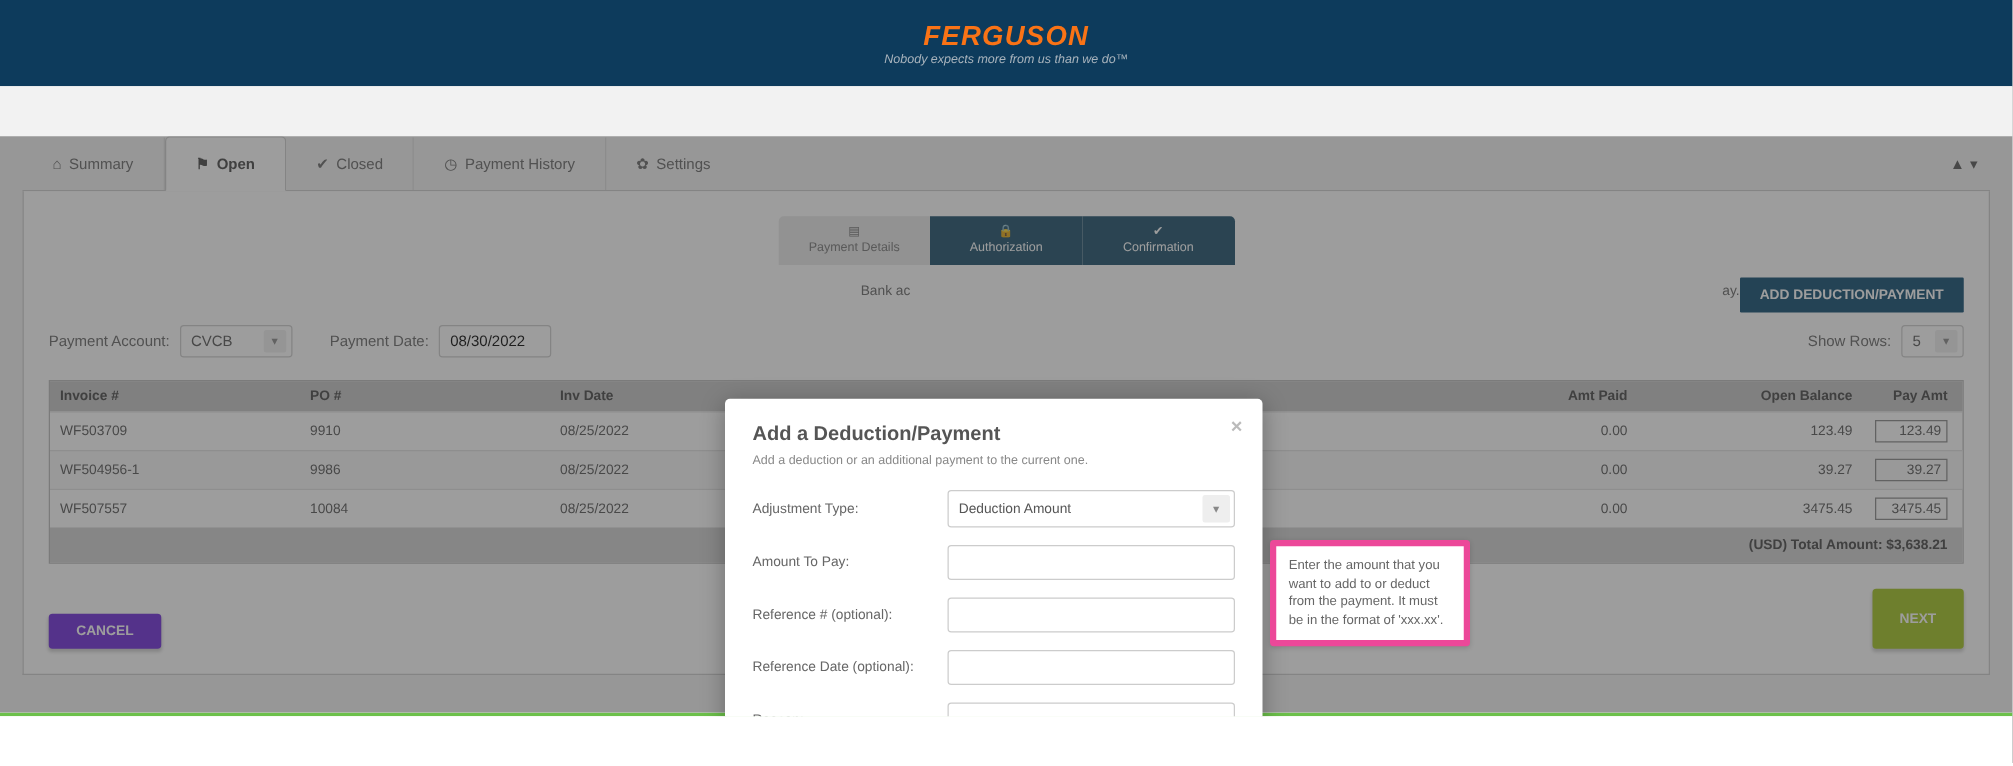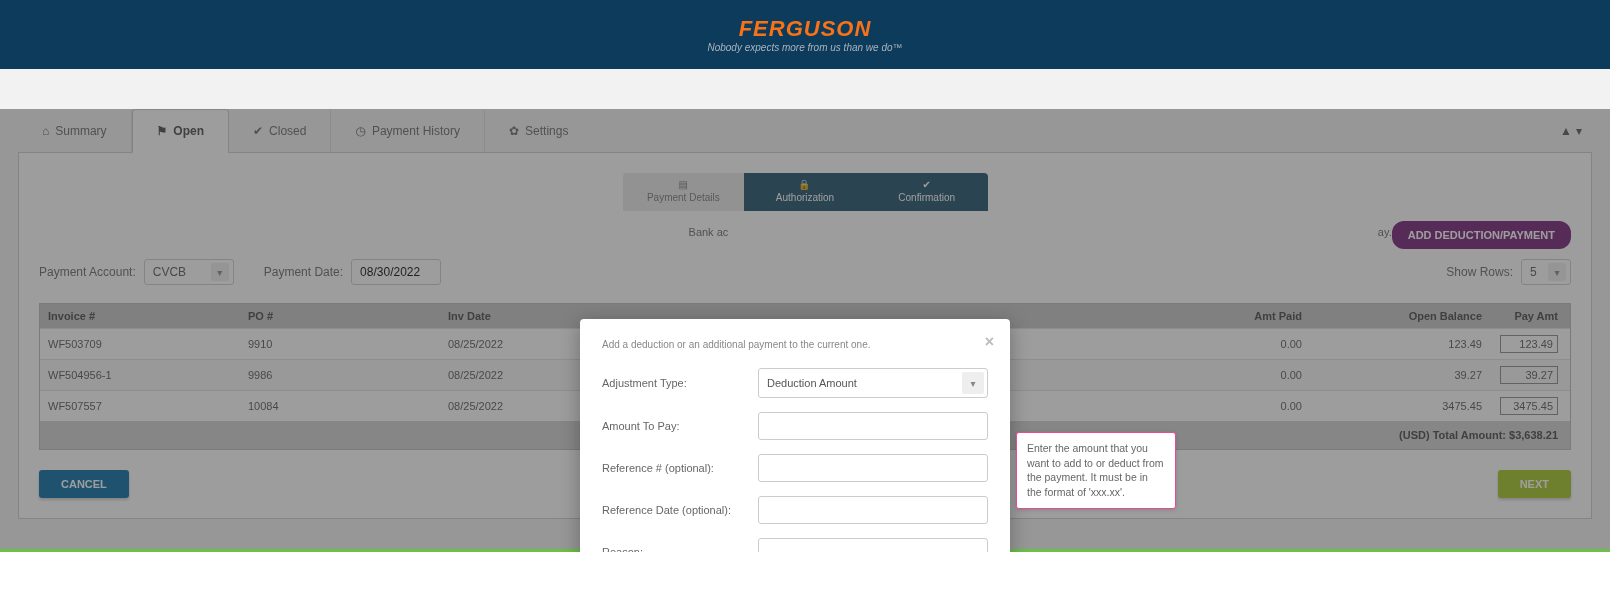--- a/index.html
+++ b/index.html
@@ -18,22 +18,22 @@
   .wizard { display:flex; margin: 0 auto 10px auto; width: 365px; }
   .wz-step { flex:1; text-align:center; padding:6px 4px 8px 4px; font-size:10px; color:#fff; background:#1a4d69; }
   .wz-step:first-child { background:#e8e8e8; color:#777; border-radius:4px 0 0 0;}
   .wz-step:last-child { border-radius:0 4px 0 0;}
   .wz-icon { display:block; margin:0 auto 2px auto; font-size:10px;}
   .row-controls { display:flex; align-items:center; padding: 10px 0 18px 0; }
   .lbl { font-size:12px; color:#666; margin-right:8px; }
   .sel { border:1px solid #ccc; border-radius:3px; padding:5px 26px 5px 8px; font-size:12px; color:#555; background:#fff; position:relative; display:inline-flex; align-items:center; min-width:90px;}
   .sel .caret { position:absolute; right:4px; top:3px; width:18px; height:18px; background:#eee; border-radius:2px; display:flex; align-items:center; justify-content:center; color:#888; font-size:10px;}
   .dateinp { border:1px solid #ccc; border-radius:3px; padding:5px 8px; font-size:12px; width:90px; }
-  .btn-green { background:#701a75; color:#fff; border:none; border-radius:12px; padding:8px 16px; font-size:11px; font-weight:600; cursor:pointer;}
-  .btn-grey { background:#0369a1; color:#fff; border:none; border-radius:3px; padding:8px 22px; font-size:11px; font-weight:600; cursor:pointer; box-shadow:0 2px 3px rgba(0,0,0,.2);}
+  .btn-green { background:#0c4a6e; color:#fff; border:none; border-radius:1px; padding:8px 16px; font-size:11px; font-weight:600; cursor:pointer;}
+  .btn-grey { background:#6d28d9; color:#fff; border:none; border-radius:3px; padding:8px 22px; font-size:11px; font-weight:600; cursor:pointer; box-shadow:0 2px 3px rgba(0,0,0,.2);margin-top:20px;}
   .btn-olive { background:#a1c21f; color:#fff; border:none; border-radius:3px; padding:8px 22px; font-size:11px; font-weight:600; cursor:pointer; box-shadow:0 2px 3px rgba(0,0,0,.2);}
   .grid { width:100%; border:1px solid #bbb; }
   .grid-head { display:flex; background:#c4c4c4; color:#444; font-size:11px; font-weight:600;}
   .gh, .gc { padding:6px 8px; }
   .col-inv { width:200px; }
   .col-po { width:200px; }
   .col-date { width:260px; }
   .col-mid { flex:1; }
   .col-paid { width:160px; text-align:right;}
   .col-bal { width:180px; text-align:right;}
@@ -46,21 +46,21 @@
   .overlay { position:absolute; inset:0; background:rgba(60,60,60,.5); }
   .modal { position:absolute; left:580px; top:210px; width:430px; background:#fff; border-radius:4px; box-shadow:0 4px 20px rgba(0,0,0,.3); padding: 20px 22px 18px 22px;}
   .modal h3 { font-size:16px; font-weight:700; color:#555; margin-bottom:6px;}
   .modal .sub { font-size:10px; color:#888; margin-bottom:18px;}
   .close-x { position:absolute; top:14px; right:16px; color:#bbb; font-size:16px; cursor:pointer; font-weight:bold;}
   .frow { display:flex; align-items:center; margin-bottom:14px;gap:21px;}
   .frow .flabel { width:135px; font-size:11px; color:#666;}
   .finput { flex:1; border:1px solid #ccc; border-radius:3px; height:28px; padding:0 8px; font-size:12px;}
   .fsel { flex:1; border:1px solid #ccc; border-radius:3px; height:30px; padding:0 26px 0 8px; font-size:11px; position:relative; display:flex; align-items:center;}
   .fsel .caret { position:absolute; right:3px; top:3px; width:22px; height:22px; background:#eee; border-radius:2px; display:flex; align-items:center; justify-content:center; color:#888; font-size:10px;}
-  .tooltip { position:absolute; left:1016px; top:323px; width:160px; background:#fff; border:1px solid #ec4899; border-radius:3px; padding:8px 10px; font-size:10.5px; color:#666; line-height:1.4; box-shadow:0 1px 4px rgba(0,0,0,.15);}
+  .tooltip { position:absolute; left:1016px; top:323px; width:160px; background:#fff; border:5px solid #ec4899; border-radius:3px; padding:8px 10px; font-size:10.5px; color:#666; line-height:1.4; box-shadow:0 1px 4px rgba(0,0,0,.15);}
   .bankmsg { text-align:center; font-size:11px; color:#666; margin-bottom:6px;}
   .bottom-border { height:3px; background:#6cc04a;}
 </style>
 </head>
 <body>
 
 <div class="header-bar">
   <div class="logo-wrap">
     <div class="logo-main">FERGUSON</div>
     <div class="logo-sub">Nobody expects more from us than we do™</div>
@@ -189,20 +189,21 @@
       <span style="flex:1"></span>
       <button class="btn-olive">NEXT</button>
     </div>
 
   </div>
 
   <div class="overlay"></div>
 
   <div class="modal">
     <span class="close-x">×</span>
+    <h3>Add a Deduction/Payment</h3>
     <div class="sub">Add a deduction or an additional payment to the current one.</div>
 
     <div class="frow">
       <div class="flabel">Adjustment Type:</div>
       <div class="fsel">
         <span>Deduction Amount</span>
         <span class="caret">▾</span>
       </div>
     </div>
     <div class="frow">

